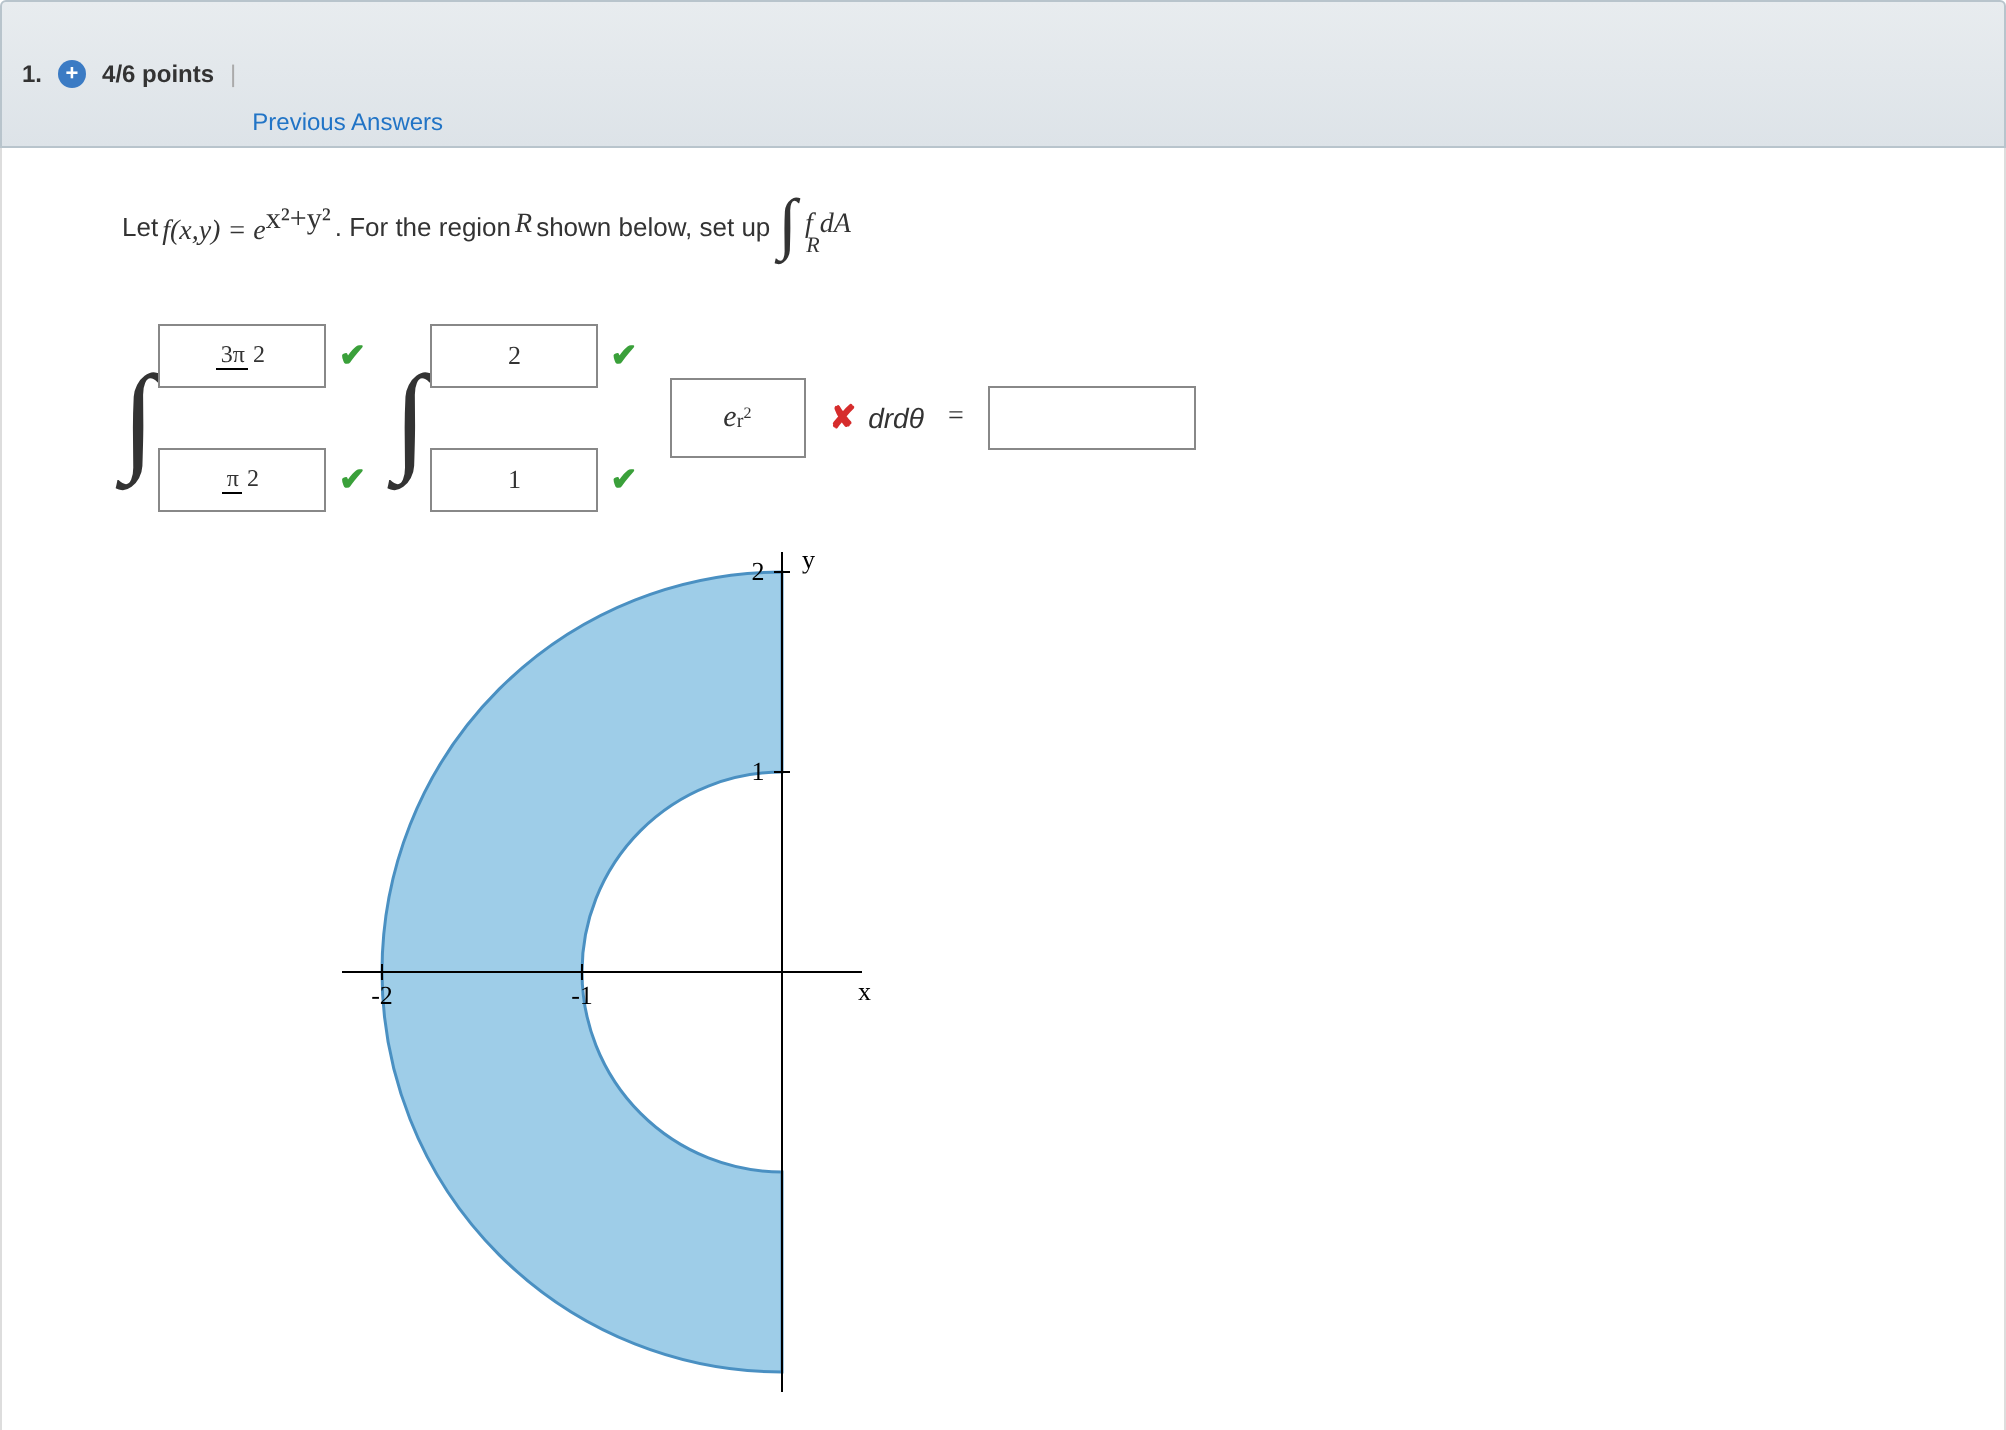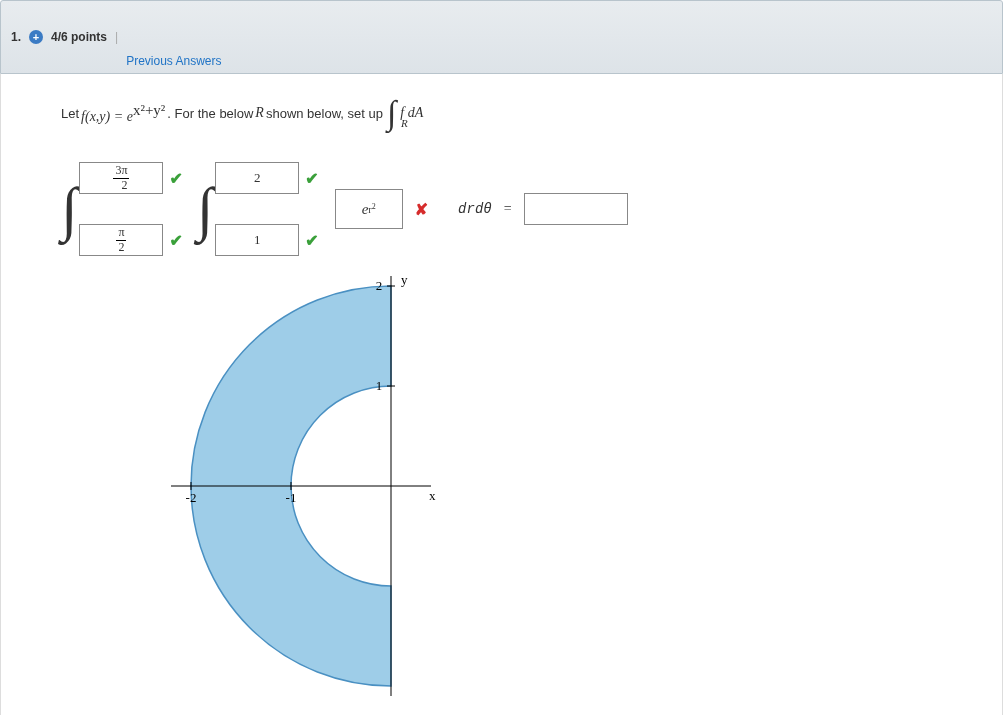--- a/index.html
+++ b/index.html
@@ -108,39 +108,38 @@
     padding: 2px 6px;
     font-family: "Times New Roman", serif;
     font-size: 13px;
     display: flex;
     align-items: center;
     justify-content: center;
   }
   .ans-box.wide { min-width: 90px; }
   .frac {
     display: inline-flex;
-    flex-direction: column;
-    align-items: flex-end;
+    flex-direction: row;
+    align-items: center;
     font-family: "Times New Roman", serif;
     font-size: 12px;
     line-height: 1.1;
   }
   .frac .num { border-bottom: 1px solid #000; padding: 0 2px; }
   .frac .den { padding: 0 2px; }
   .mark {
     font-size: 16px;
     font-weight: bold;
   }
   .mark.correct { color: #3aa03a; }
   .mark.wrong { color: #d62c2c; }
   .drdth {
-    font-family: Liberation Mono, monospace;
+    font-family: Liberation Sans, sans-serif;
     font-style: italic;
     font-size: 14px;
-    margin-left: 24px;
   }
   .eq {
     font-family: "Times New Roman", serif;
     font-size: 14px;
     margin: 0 6px;
   }
   .expr-box {
     border: 1px solid #888;
     padding: 4px 8px;
     font-family: "Times New Roman", serif;
@@ -169,21 +168,21 @@
   <span class="prev-answers">Previous Answers</span>
 </div>
 
 <div class="content">
 
   <div class="prompt">
     <span>Let </span>
     <span class="ftext">
       <span>f(x,y) = e</span><sup style="font-size:15px;font-style:normal">x²+y²</sup>
     </span>
-    <span>. For the below </span>
+    <span>. For the region </span>
     <span class="ftext">R</span>
     <span> shown below, set up </span>
     <span class="int-symbol">∫<span class="sub">R</span></span>
     <span class="ftext">f dA</span>
   </div>
 
   <div class="answer-row">
 
     <div class="int-group">
       <span class="big-int">∫</span>

